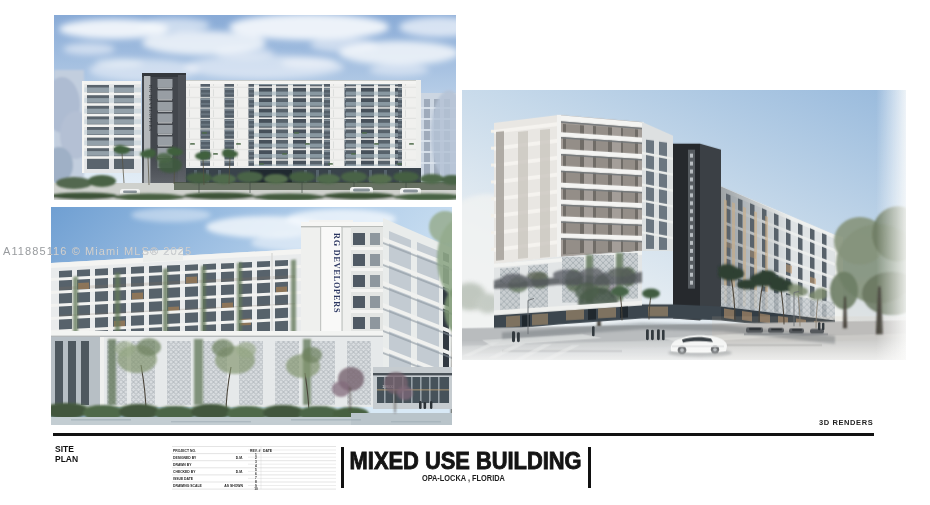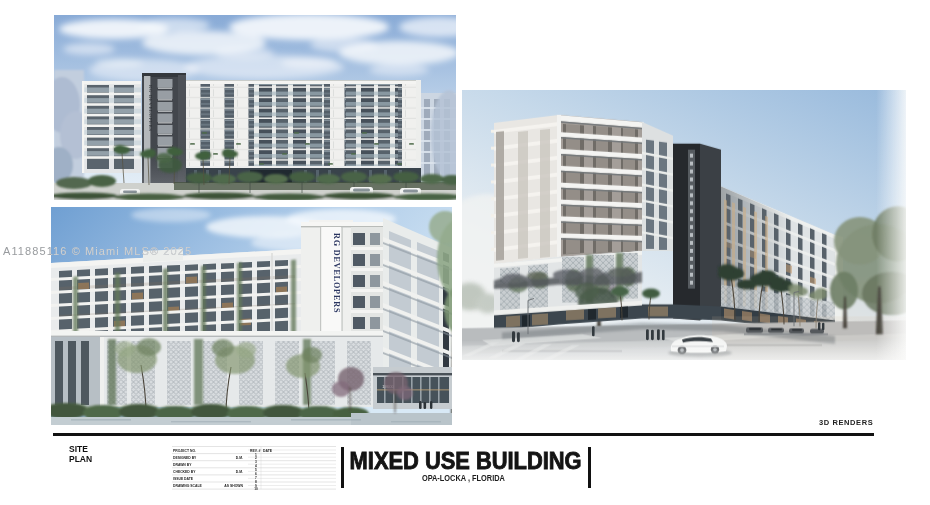--- a/index.html
+++ b/index.html
@@ -934,21 +934,21 @@
 
 <div class="abs" style="left:3px;top:245px;font-size:11px;letter-spacing:1.1px;color:rgba(146,150,153,0.95);">A11885116 © Miami MLS® 2025</div>
 <div class="abs" style="left:51px;top:245px;width:141px;height:15px;overflow:hidden;">
 <div style="position:absolute;left:-48px;top:0;font-size:11px;letter-spacing:1.1px;color:rgba(228,231,233,0.75);white-space:nowrap;">A11885116 © Miami MLS® 2025</div>
 </div>
 
 <div class="abs" style="left:819px;top:418px;font-size:7.5px;letter-spacing:0.6px;color:#222;font-weight:bold;">3D RENDERS</div>
 
 <div class="abs" style="left:53px;top:432.5px;width:821px;height:3px;background:#111;"></div>
 
-<div class="abs" style="left:69px;top:444px;font-size:8.5px;line-height:10px;font-weight:bold;color:#111;">SITE<br>PLAN</div>
+<div class="abs" style="left:55px;top:444px;font-size:8.5px;line-height:10px;font-weight:bold;color:#111;">SITE<br>PLAN</div>
 
 <svg class="abs" style="left:172px;top:446px" width="164" height="44" viewBox="0 0 164 44">
 <g stroke="#c8c8c8" stroke-width="0.5">
 <line x1="0" y1="0.5" x2="164" y2="0.5"></line>
 <line x1="0" y1="7.6" x2="164" y2="7.6"></line>
 <line x1="0" y1="14.7" x2="164" y2="14.7"></line>
 <line x1="0" y1="21.8" x2="164" y2="21.8"></line>
 <line x1="0" y1="28.9" x2="164" y2="28.9"></line>
 <line x1="0" y1="36.0" x2="164" y2="36.0"></line>
 <line x1="0" y1="43.1" x2="164" y2="43.1"></line>

